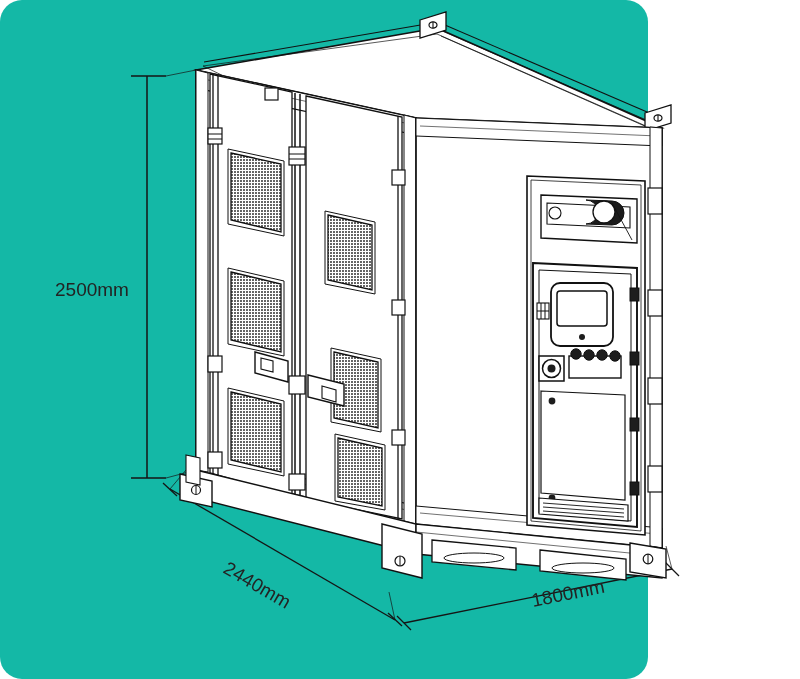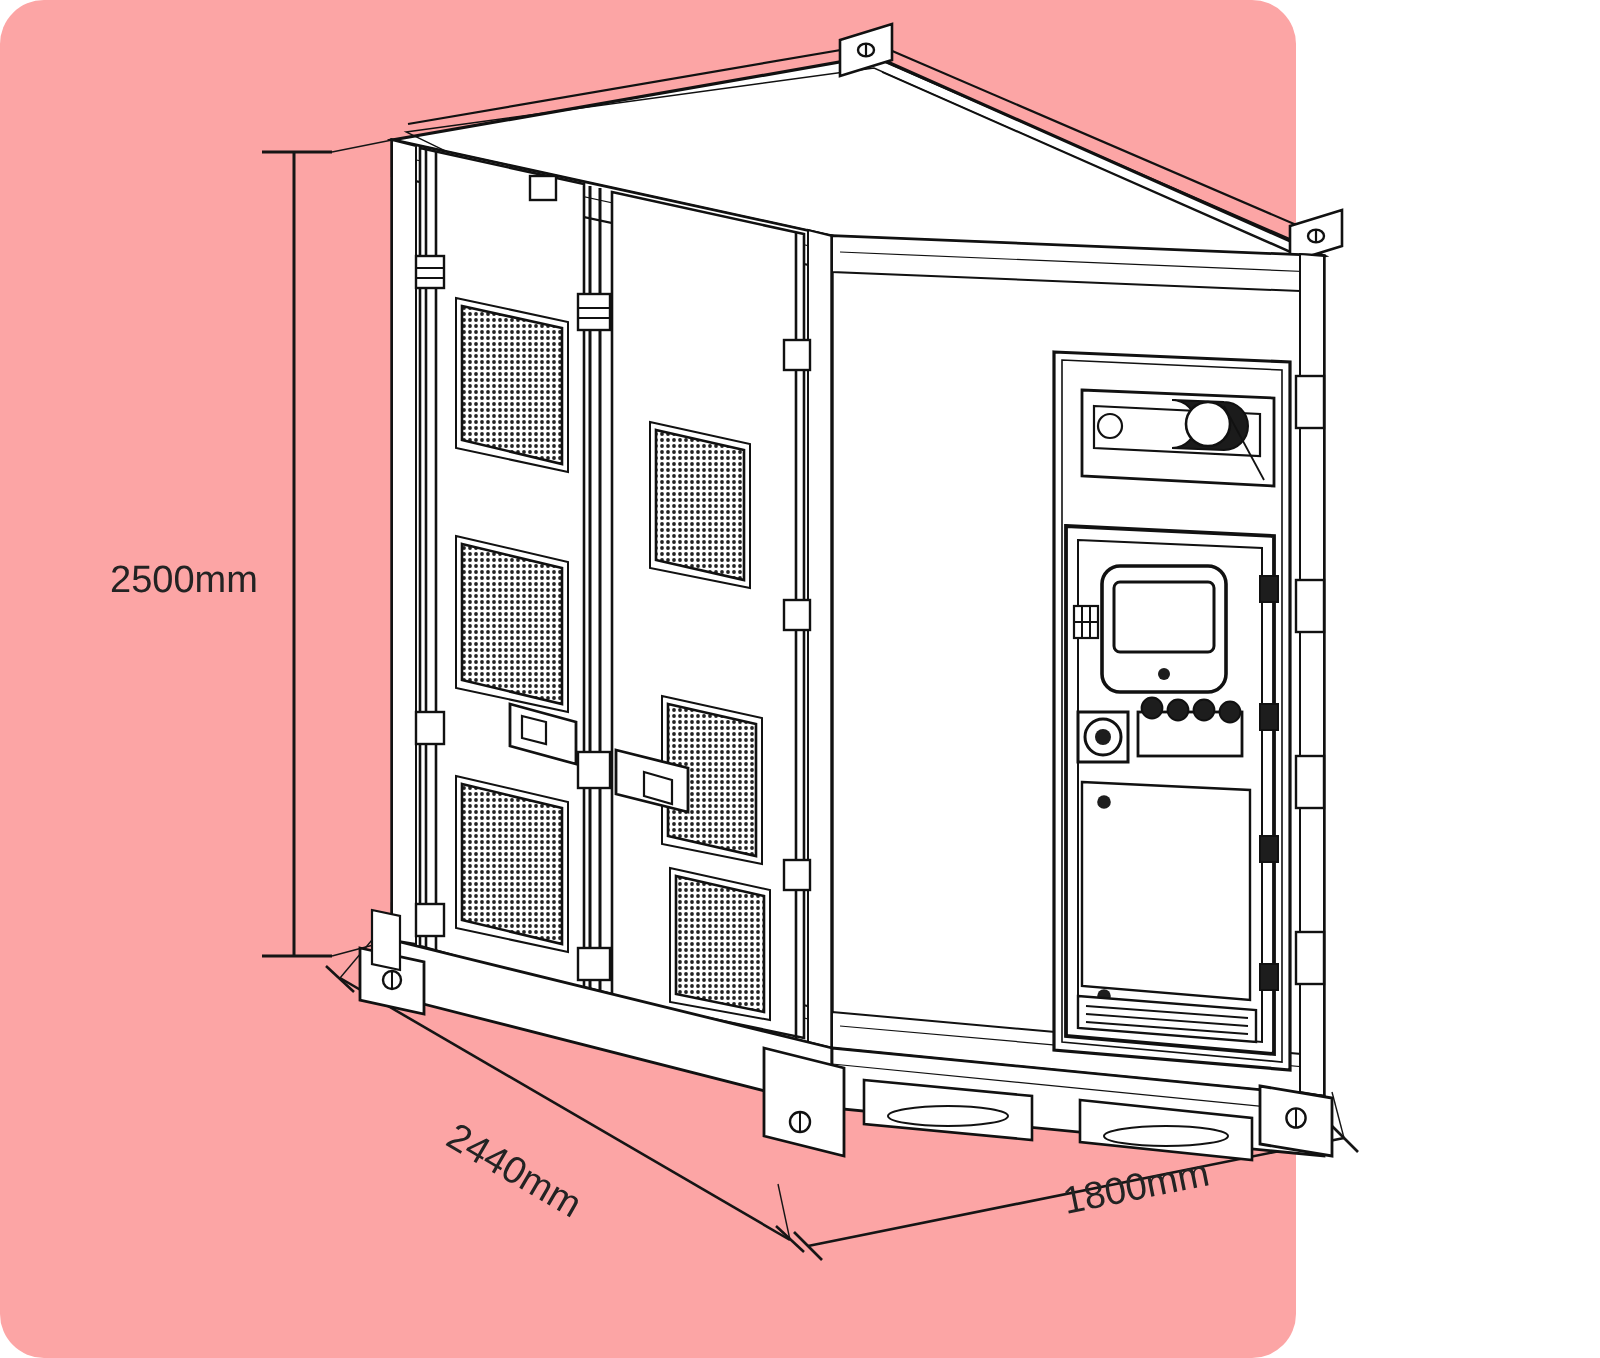--- a/index.html
+++ b/index.html
@@ -1,18 +1,18 @@
 <!DOCTYPE html>
 <html><head>
 <meta charset="utf-8">
 <style>
   html,body{margin:0;padding:0;background:#ffffff;}
   body{width:800px;height:679px;overflow:hidden;
        font-family:"Liberation Sans",sans-serif;color:#1a1a1a;}
-  #stage{position:relative;width:648px;height:679px;background:#fca5a5;border-radius:22px;}
+  #stage{position:relative;width:648px;height:679px;background:#14b8a6;border-radius:22px;}
   svg{display:block;}
   .dimtext{font-family:"Liberation Sans",sans-serif;font-size:19px;fill:#232323;}
 </style>
 </head>
 <body>
 
 <div id="stage">
 
   <svg width="800" height="679" viewBox="0 0 800 679">
 

